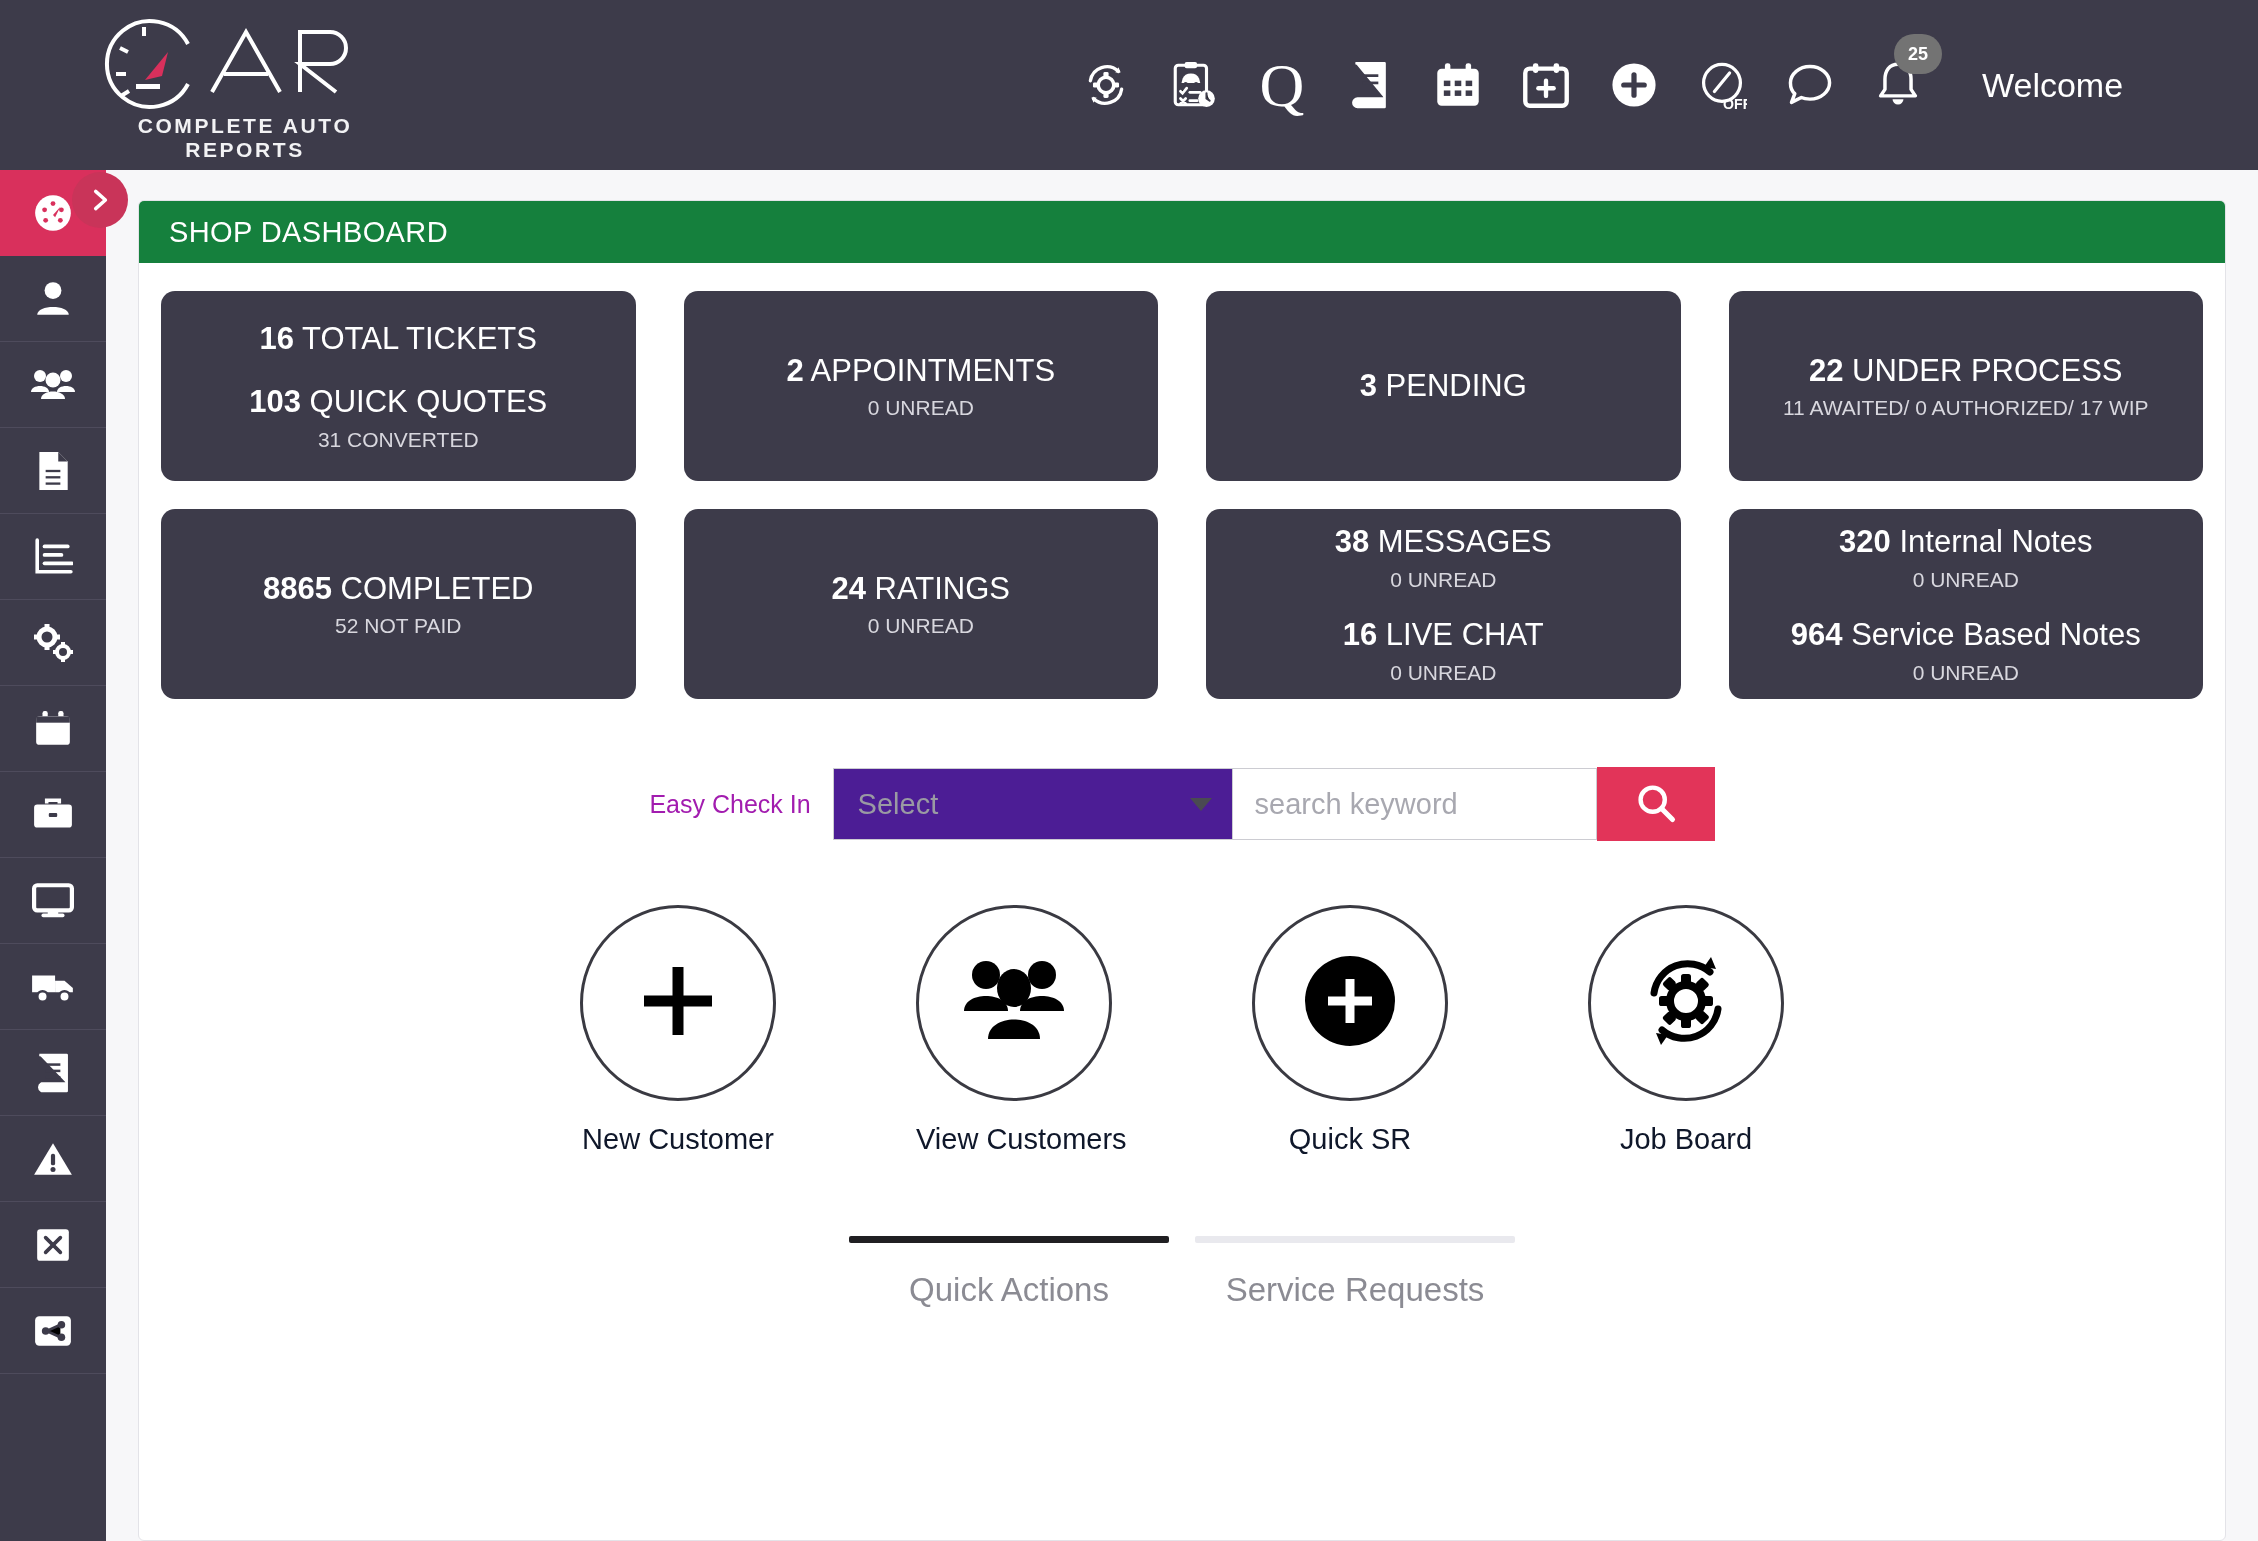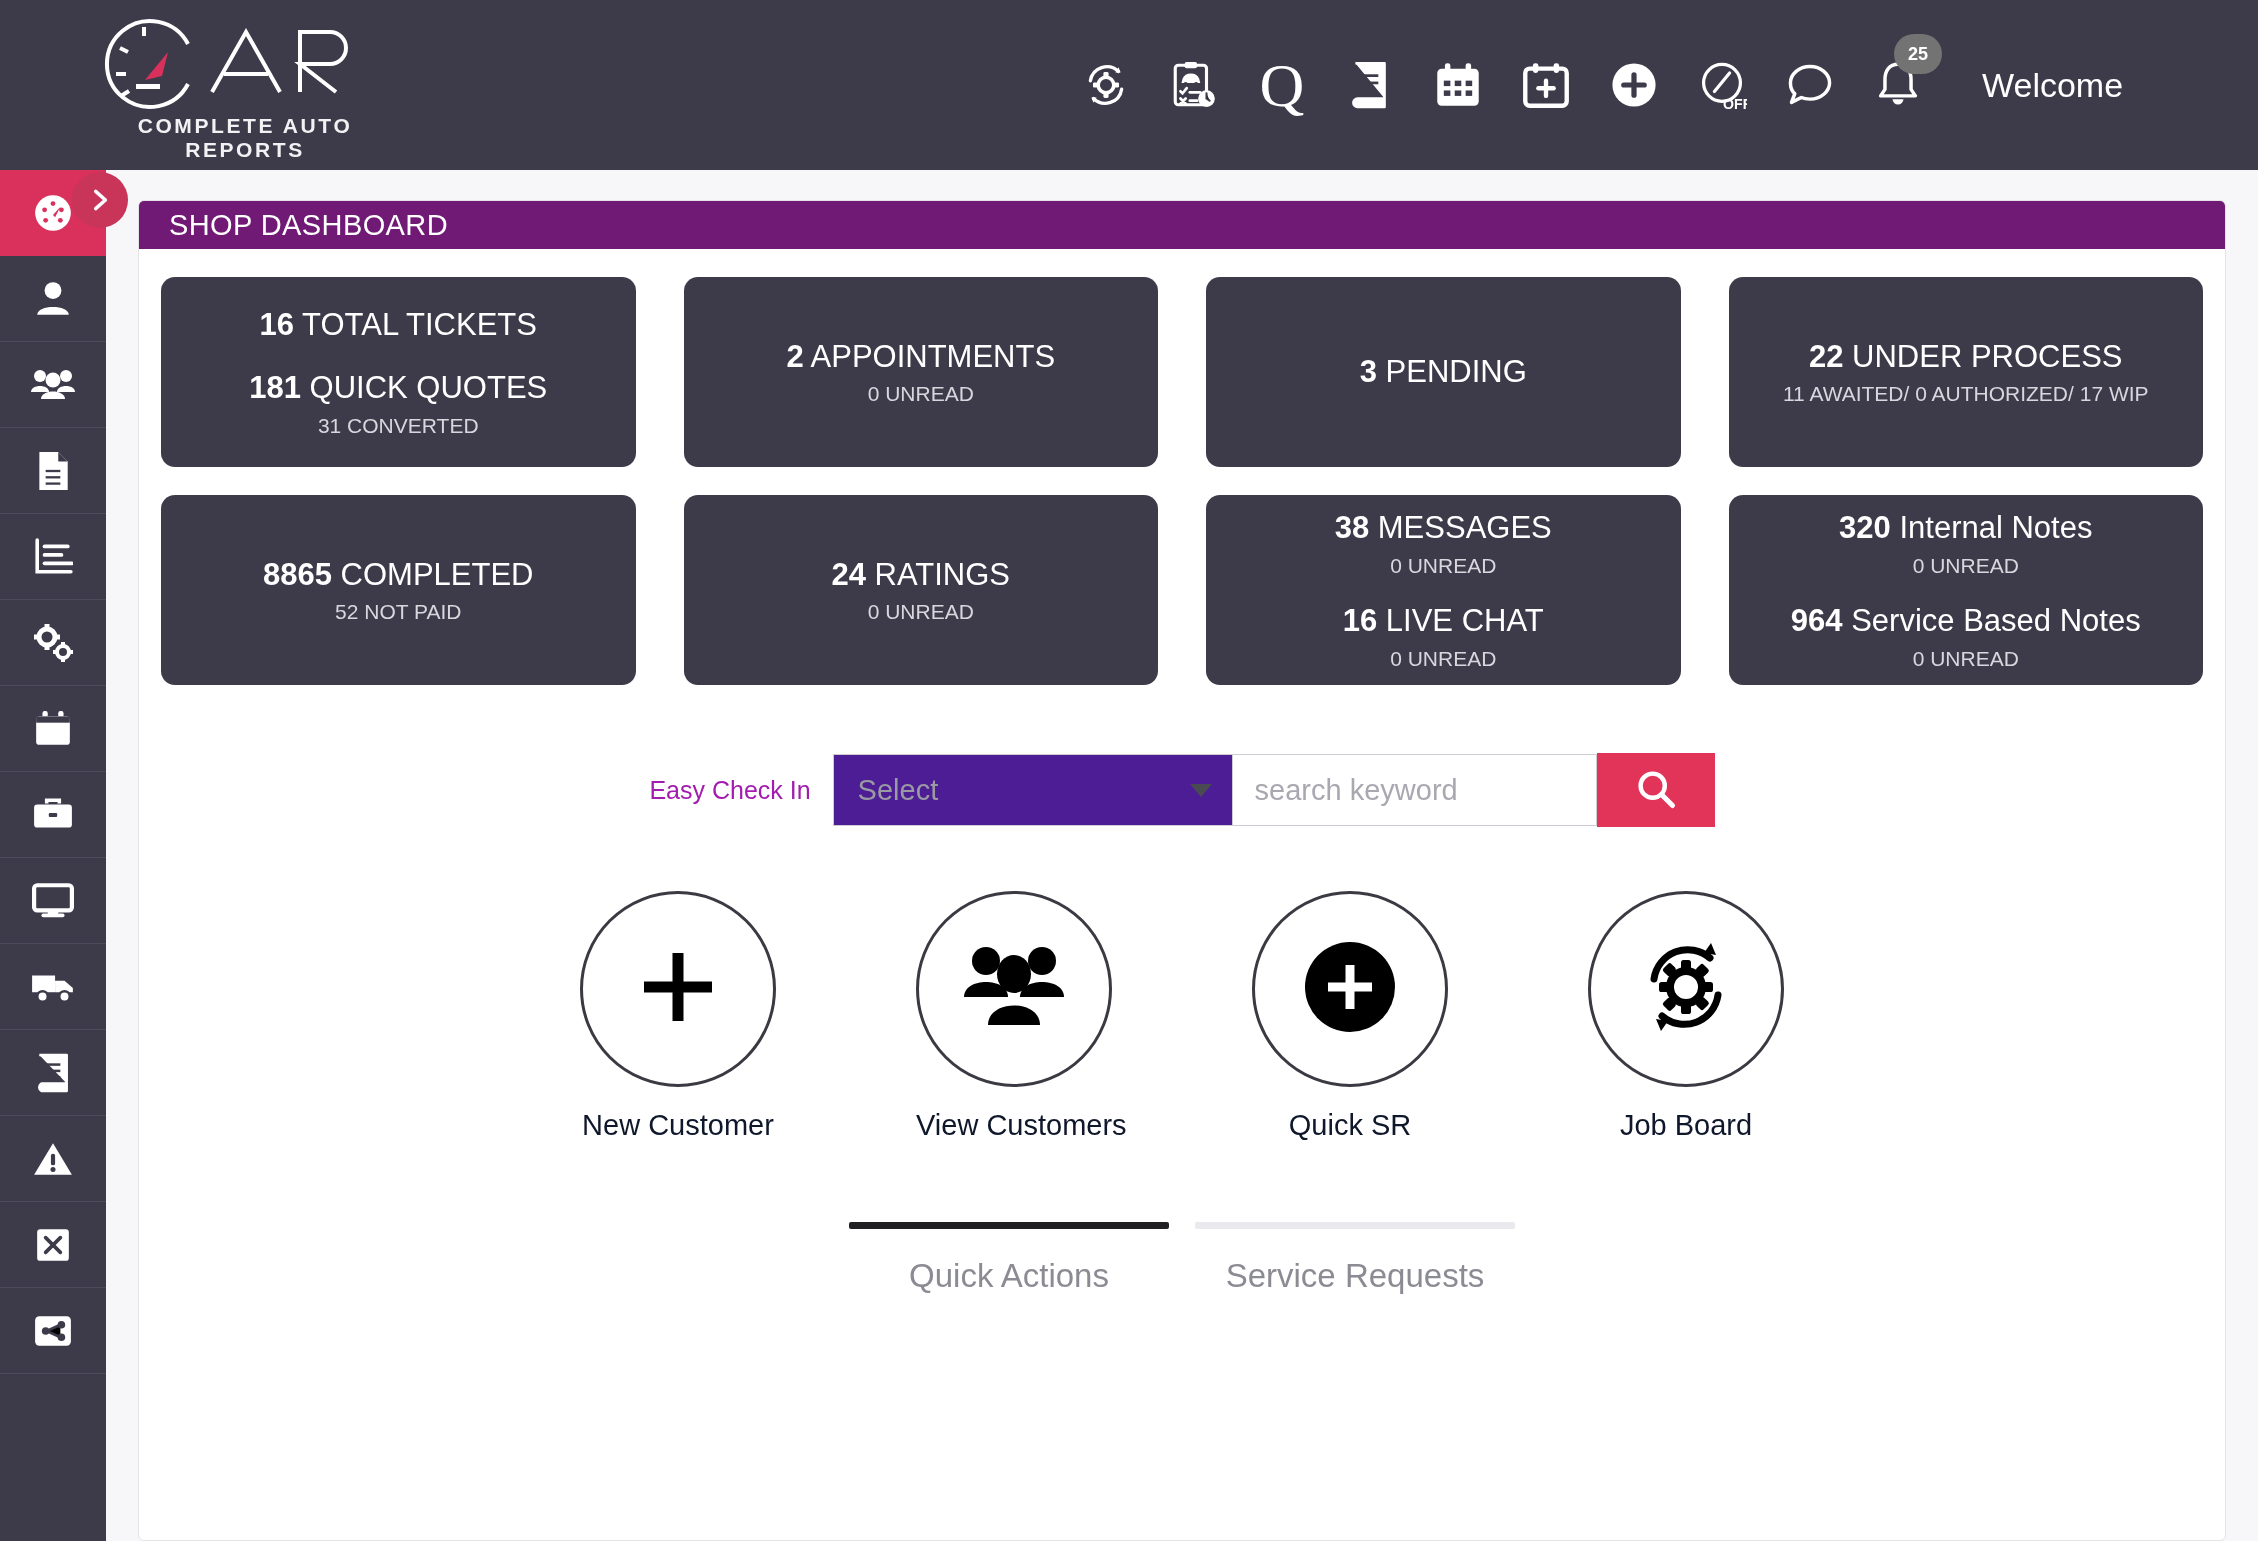--- a/index.html
+++ b/index.html
@@ -85,21 +85,21 @@
     padding: 30px 32px 0 32px;
   }
   .panel {
     width: 2088px; height: 1341px;
     background: #ffffff;
     border: 1px solid #e3e3e8;
     border-radius: 6px;
     overflow: hidden;
   }
   .panel-head {
-    height: 48px; background: #701a75;
+    height: 62px; background: #15803d;
     display: flex; align-items: center;
     padding-left: 30px;
   }
   .panel-title {
     color: #ffffff; font-size: 29px; letter-spacing: 0.4px;
   }
 
   
   .cards {
     padding: 28px 22px 0 22px;
@@ -526,21 +526,21 @@
 
     <div class="cards">
 
       <div class="card">
         <div class="stat-line">
           <b>16</b>
           <span>TOTAL TICKETS</span>
         </div>
         <div class="gap-block"></div>
         <div class="stat-line">
-          <b>181</b>
+          <b>103</b>
           <span>QUICK QUOTES</span>
         </div>
         <div class="stat-sub">31 CONVERTED</div>
       </div>
 
       <div class="card">
         <div class="stat-line">
           <b>2</b>
           <span>APPOINTMENTS</span>
         </div>

